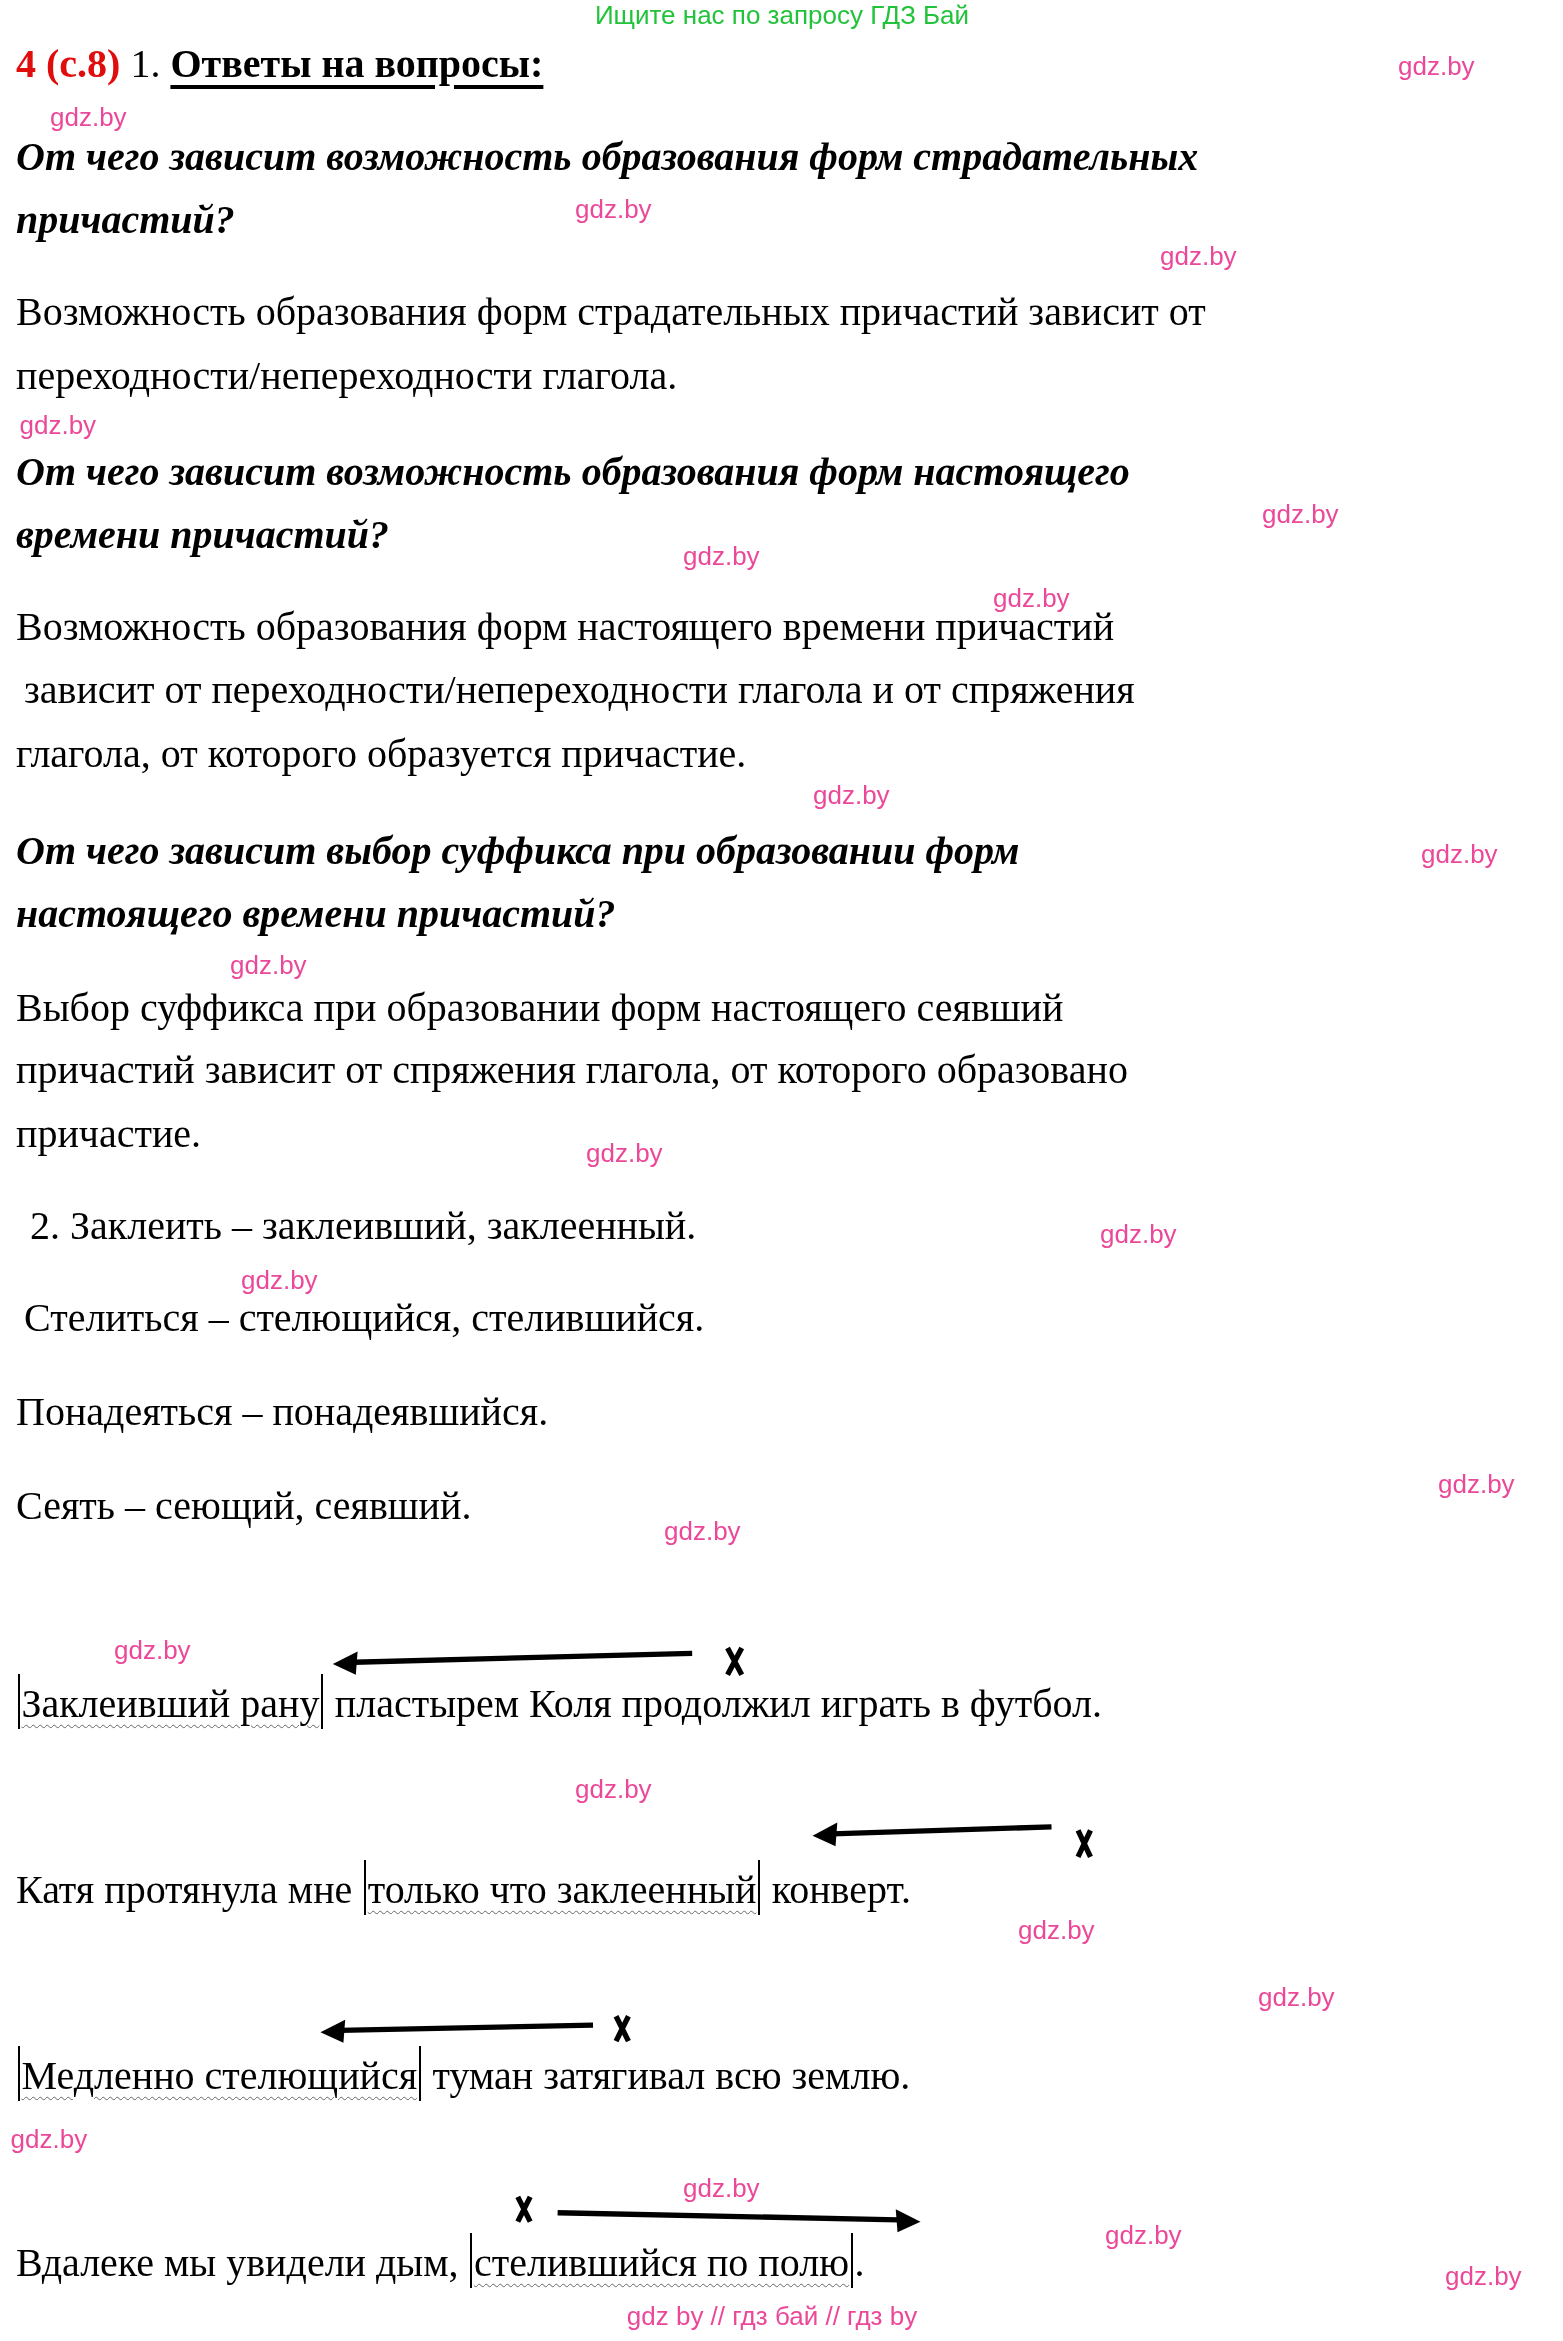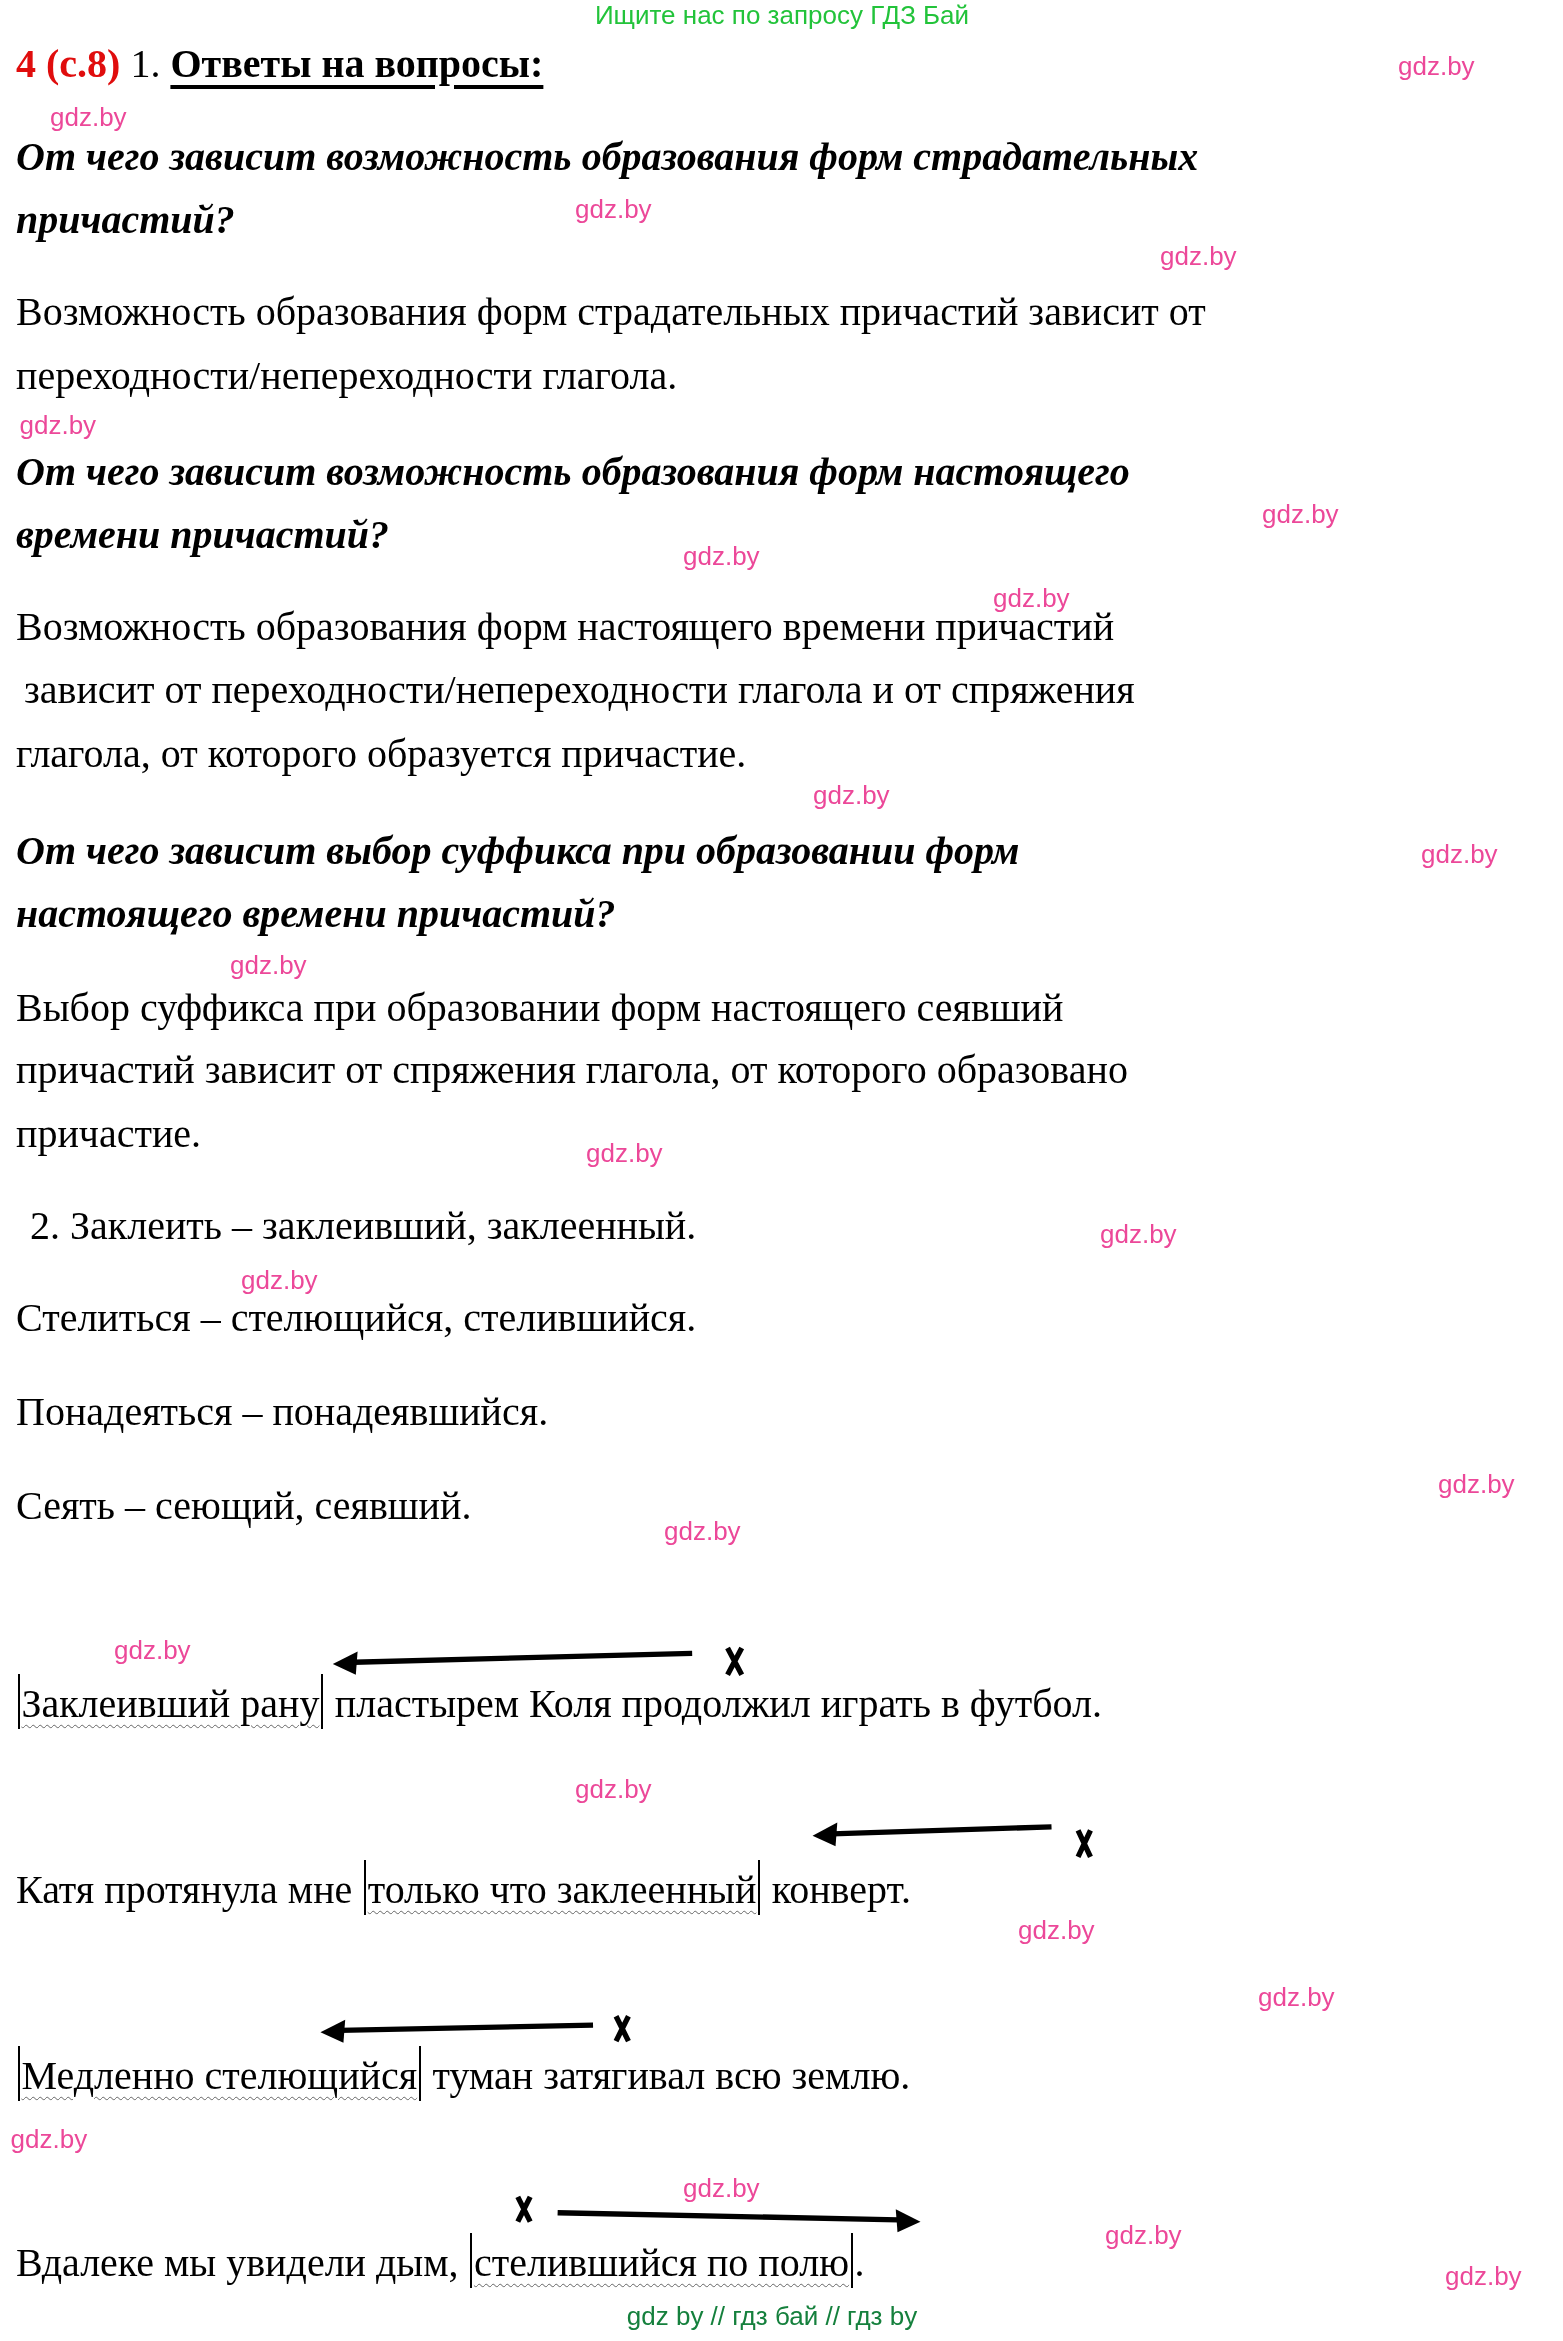--- a/index.html
+++ b/index.html
@@ -2,21 +2,21 @@
 <html style="font-size:14px"><head>
 <meta charset="utf-8">
 <style>
   html, body { margin:0; padding:0; background:#ffffff; }
   body { width:1564px; height:2342px; position:relative; overflow:hidden;
          font-family:"Liberation Serif", "DejaVu Serif", serif; color:#000; }
   .abs { position:absolute; white-space:nowrap; }
   .promo { left:0; width:1564px; text-align:center; top:0; font-family:"Liberation Sans","DejaVu Sans",sans-serif;
            font-size:26px; color:#22c33a; }
   .footer { left:0; width:1544px; text-align:center; top:2301px; font-family:"Liberation Sans","DejaVu Sans",sans-serif;
-           font-size:26px; color:#15803d; }
+           font-size:26px; color:#ec4899; }
   .wm { font-family:"Liberation Sans","DejaVu Sans",sans-serif; font-size:26px; color:#ec4899; line-height:1; }
   .line { left:16px; font-size:40px; line-height:1; }
   .q { font-weight:bold; font-style:italic; }
   .title-num { color:#e00d0d; font-weight:bold; }
   .title-h { font-weight:bold; text-decoration:underline; text-decoration-thickness:4.4px; text-underline-offset:8px; }
   .wavy { text-decoration:underline wavy #666; text-decoration-thickness:0.9px; text-underline-offset:7px; }
   .bar { display:inline-block; width:1.8px; height:55px; background:#000; vertical-align:-12.4px; margin:0 1.8px; }
   svg.arrows { position:absolute; left:0; top:0; width:1564px; height:2342px; pointer-events:none; }
 </style>
 </head>
@@ -41,21 +41,21 @@
 <div class="abs line" style="top:670px;margin-left:8px;">зависит от переходности/непереходности глагола и от спряжения</div>
 <div class="abs line" style="top:734px;">глагола, от которого образуется причастие.</div>
 
 <div class="abs line q" style="top:831px;">От чего зависит выбор суффикса при образовании форм</div>
 <div class="abs line q" style="top:894px;">настоящего времени причастий?</div>
 <div class="abs line" style="top:988px;">Выбор суффикса при образовании форм настоящего сеявший</div>
 <div class="abs line" style="top:1050px;">причастий зависит от спряжения глагола, от которого образовано</div>
 <div class="abs line" style="top:1114px;">причастие.</div>
 
 <div class="abs line" style="top:1206px;margin-left:14px;">2. Заклеить – заклеивший, заклеенный.</div>
-<div class="abs line" style="top:1298px;">Стелиться – стелющийся, стелившийся.</div>
+<div class="abs line" style="top:1298px;margin-left:8px;">Стелиться – стелющийся, стелившийся.</div>
 <div class="abs line" style="top:1392px;">Понадеяться – понадеявшийся.</div>
 <div class="abs line" style="top:1486px;">Сеять – сеющий, сеявший.</div>
 
 <div class="abs line" style="top:1674px;">
   <span></span><span class="bar"></span><span class="wavy">Заклеивший рану</span><span class="bar"></span><span> пластырем Коля продолжил играть в футбол.</span>
 </div>
 <div class="abs line" style="top:1860px;">
   <span>Катя протянула мне </span><span class="bar"></span><span class="wavy">только что заклеенный</span><span class="bar"></span><span> конверт.</span>
 </div>
 <div class="abs line" style="top:2046px;">

